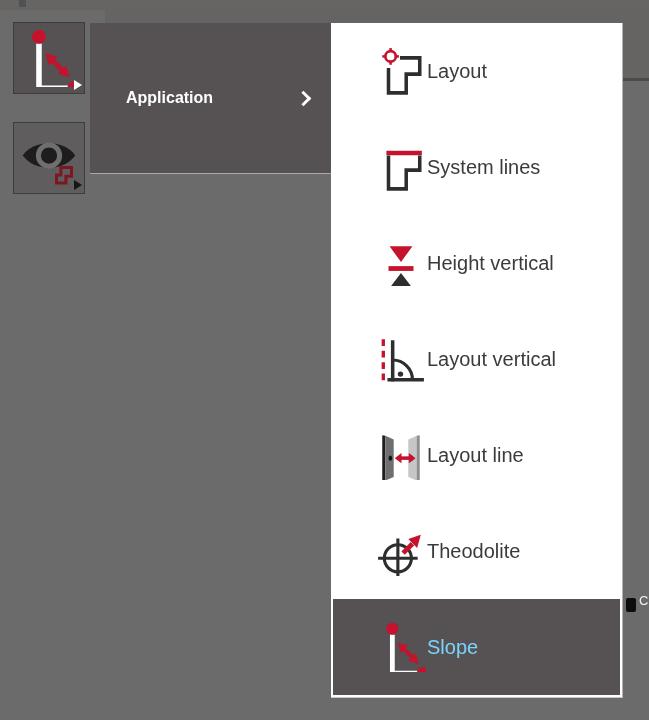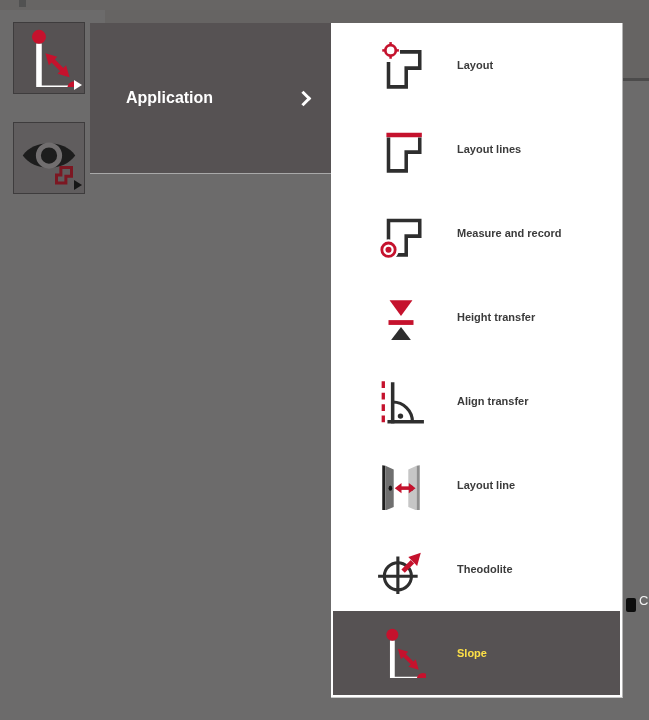--- a/index.html
+++ b/index.html
@@ -33,23 +33,23 @@
   .submenu-item.selected{background:#565253;color:#ffffff;}
   .chev{position:absolute;right:22px;top:50%;width:8px;height:8px;margin-top:-5px;
     border-top:3px solid currentColor;border-right:3px solid currentColor;transform:rotate(45deg);}
 
   
   .menu{position:absolute;left:331px;top:23px;width:292px;height:675px;background:#ffffff;
     box-sizing:border-box;border-right:1px solid #b3b3b3;border-bottom:1px solid #c7c7c7;
     display:flex;flex-direction:column;}
   .menu-item{flex:1;display:flex;align-items:center;padding-left:44px;cursor:pointer;}
   .menu-item .ic{width:52px;height:52px;flex:none;display:flex;align-items:center;justify-content:center;}
-  .menu-item .lbl{margin-left:30px;font-size:11px;font-weight:bold;color:#3b3b3b;}
+  .menu-item .lbl{margin-left:0;font-size:20px;font-weight:normal;color:#3b3b3b;}
   .menu-item.selected{background:#565253;margin:0 2px 2px 2px;padding-left:42px;}
-  .menu-item.selected .lbl{color:#fde047;}
+  .menu-item.selected .lbl{color:#7dd3fc;}
 
   
   .bg-fragment{position:absolute;left:626px;top:593px;display:flex;align-items:flex-start;}
   .bg-fragment .doc{width:10px;height:14px;background:#0d0d0d;border-radius:2px;margin-top:5px;}
   .bg-fragment .txt{margin-left:3px;font-size:13px;color:#f2f2f2;}
   svg{display:block;}
 </style>
 </head>
 <body>
 
@@ -107,58 +107,47 @@
     <span class="lbl">Layout</span>
   </div>
 
   <div class="menu-item">
     <span class="ic">
       <svg width="50" height="50" viewBox="0 0 48 48">
         <line x1="10" y1="10.5" x2="44" y2="10.5" stroke="#c5122d" stroke-width="4.2"></line>
         <path d="M12,13 V45 H29 V27 H42 V13" fill="none" stroke="#2e2e2e" stroke-width="3.4"></path>
       </svg>
     </span>
-    <span class="lbl">Layout lines</span>
+    <span class="lbl">System lines</span>
   </div>
 
-  <div class="menu-item">
-    <span class="ic">
-      <svg width="50" height="50" viewBox="0 0 48 48">
-        <path d="M12,12 H42 V27 H29 V45 H12 Z" fill="none" stroke="#2e2e2e" stroke-width="3.4"></path>
-        <circle cx="12" cy="40" r="10" fill="#ffffff"></circle>
-        <circle cx="12" cy="40" r="6.4" fill="none" stroke="#c5122d" stroke-width="2.7"></circle>
-        <circle cx="12" cy="40" r="2.9" fill="#c5122d"></circle>
-      </svg>
-    </span>
-    <span class="lbl">Measure and record</span>
-  </div>
 
 
   <div class="menu-item">
     <span class="ic">
       <svg width="50" height="50" viewBox="0 0 48 48">
         <polygon points="13,8 35,8 24,23" fill="#c5122d"></polygon>
         <rect x="12" y="27" width="24" height="4.6" fill="#c5122d"></rect>
         <polygon points="24,33.5 14.5,46 33.5,46" fill="#2e2e2e"></polygon>
       </svg>
     </span>
-    <span class="lbl">Height transfer</span>
+    <span class="lbl">Height vertical</span>
   </div>
 
   <div class="menu-item">
     <span class="ic">
       <svg width="50" height="50" viewBox="0 0 48 48">
         <line x1="7" y1="5" x2="7" y2="45" stroke="#c5122d" stroke-width="3.2" stroke-dasharray="6.5,4.5"></line>
         <line x1="16" y1="6" x2="16" y2="45.5" stroke="#2e2e2e" stroke-width="3.4"></line>
         <line x1="11" y1="44" x2="46" y2="44" stroke="#2e2e2e" stroke-width="3.4"></line>
         <path d="M35,44 A19,19 0 0 0 16,25" fill="none" stroke="#2e2e2e" stroke-width="3"></path>
         <circle cx="23.5" cy="38.5" r="2.6" fill="#2e2e2e"></circle>
       </svg>
     </span>
-    <span class="lbl">Align transfer</span>
+    <span class="lbl">Layout vertical</span>
   </div>
 
   <div class="menu-item">
     <span class="ic">
       <svg width="50" height="50" viewBox="0 0 48 48">
         <polygon points="6,10 9,10.5 9,53.5 6,54" fill="#1f1f1f" transform="translate(0,-5)"></polygon>
         <polygon points="9,10.5 17,14 17,50 9,53.5" fill="#6f6f6f" transform="translate(0,-5)"></polygon>
         <ellipse cx="13.8" cy="27" rx="1.7" ry="2.5" fill="#111111"></ellipse>
         <polygon points="31,14 39,10.5 39,53.5 31,50" fill="#c6c6c6" transform="translate(0,-5)"></polygon>
         <polygon points="39,10.5 42,10 42,54 39,53.5" fill="#8f8f8f" transform="translate(0,-5)"></polygon>

